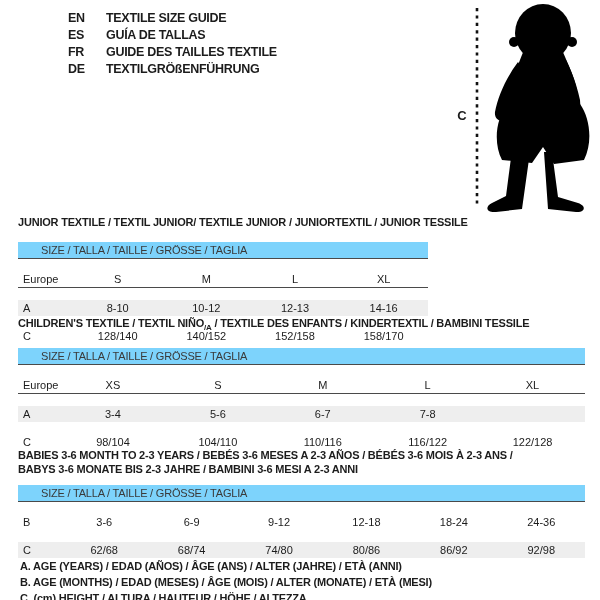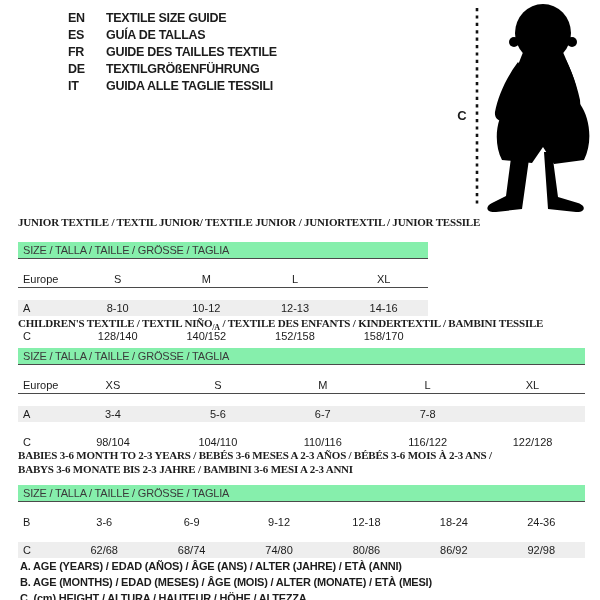--- a/index.html
+++ b/index.html
@@ -13,25 +13,25 @@
   .lang-title{white-space:nowrap;}
 
   
   .figure-wrap{position:absolute;left:440px;top:0;width:160px;height:215px;}
 
   
   .section{position:absolute;left:18px;}
   #sec1{top:215px;width:410px;}
   #sec2{top:316px;width:567px;}
   #sec3{top:448px;width:567px;}
-  .tbl-title{font-size:11px;font-weight:700;letter-spacing:-0.2px;white-space:nowrap;line-height:14px;margin-bottom:13px;font-family:Liberation Serif, serif;}
+  .tbl-title{font-size:11px;font-weight:700;letter-spacing:-0.2px;white-space:nowrap;line-height:14px;margin-bottom:13px;}
   #sec3 .tbl-title{margin-bottom:9px;}
   .title-sub{font-size:8px;vertical-align:sub;}
-  .size-bar{background:#86efac;border-bottom:1px solid #4a4a4a;height:16px;line-height:16px;
-            padding-left:5px;font-size:11px;color:#3a3a3a;letter-spacing:-0.2px;}
+  .size-bar{background:#7dd3fc;border-bottom:1px solid #4a4a4a;height:16px;line-height:16px;
+            padding-left:23px;font-size:11px;color:#3a3a3a;letter-spacing:-0.2px;}
   .trow{display:flex;height:16px;line-height:16px;font-size:11px;margin-top:12px;}
   .trow.hdr{border-bottom:1px solid #4a4a4a;}
   .trow.alt{background:#eeeeee;}
   .lab{text-align:left;padding-left:5px;box-sizing:border-box;}
   .cell{text-align:center;}
   .t1 .lab{width:13.5%;} .t1 .cell{width:21.625%;}
   .t2 .lab{width:7.5%;}  .t2 .cell{width:18.5%;}
   .t3 .lab{width:7.5%;}  .t3 .cell{width:15.4166%;}
 
   
@@ -52,24 +52,20 @@
       <span class="lang-code">ES</span>
       <span class="lang-title">GUÍA DE TALLAS</span>
     </div>
     <div class="lang-row">
       <span class="lang-code">FR</span>
       <span class="lang-title">GUIDE DES TAILLES TEXTILE</span>
     </div>
     <div class="lang-row">
       <span class="lang-code">DE</span>
       <span class="lang-title">TEXTILGRÖßENFÜHRUNG</span>
-    </div>
-    <div class="lang-row">
-      <span class="lang-code">IT</span>
-      <span class="lang-title">GUIDA ALLE TAGLIE TESSILI</span>
     </div>
   </div>
 
   <div class="figure-wrap">
     <svg width="160" height="215" viewBox="0 0 160 215">
       <line x1="37" y1="8" x2="37" y2="207" stroke="#111111" stroke-width="2.6" stroke-dasharray="3.2 4.2"></line>
       <text x="22" y="120" font-size="13" font-weight="bold" text-anchor="middle" fill="#1c1c1c">C</text>
       <g fill="#000000">
         <ellipse cx="103" cy="33" rx="28" ry="29"></ellipse>
         <circle cx="74" cy="42" r="5"></circle>

